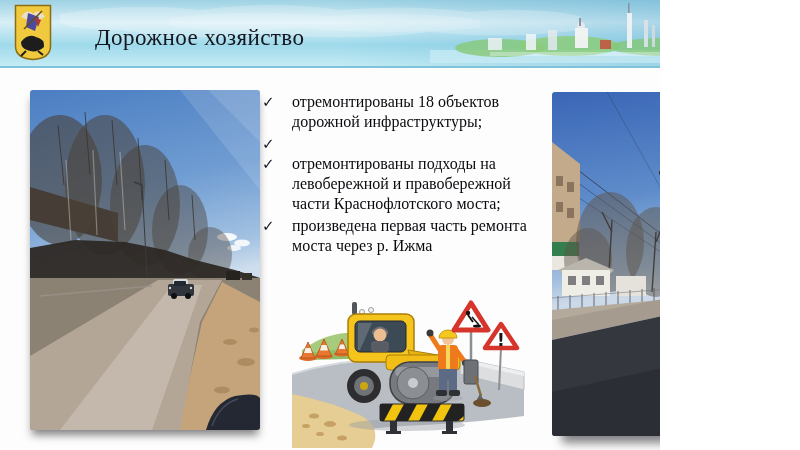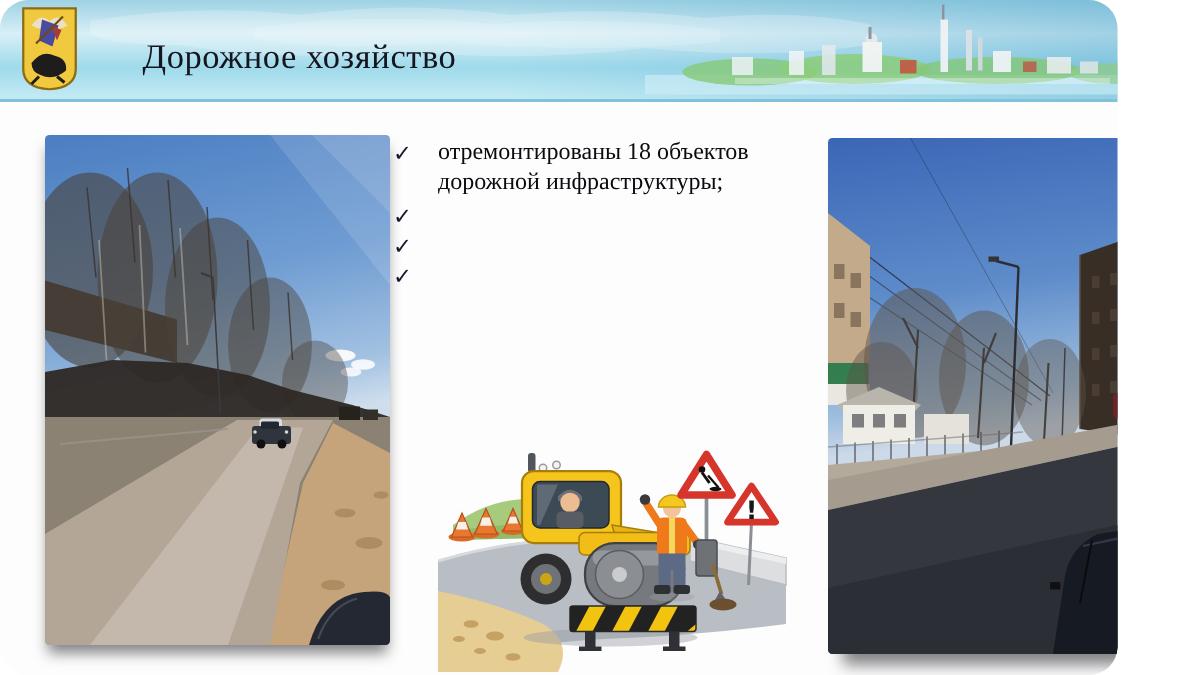--- a/index.html
+++ b/index.html
@@ -1,17 +1,17 @@
 <!DOCTYPE html>
 <html><head>
 <meta charset="utf-8">
 <style>
   html,body{margin:0;padding:0;background:#ffffff;}
-  .slide{position:relative;width:745px;height:450px;overflow:hidden;background:#fdfdfd;
-         font-family:"Liberation Serif",serif;border-radius:19px;}
+  .slide{position:relative;width:660px;height:450px;overflow:hidden;background:#fdfdfd;
+         font-family:"Liberation Serif",serif;}
   
   .header{position:absolute;left:0;top:0;width:800px;height:66px;
     background:
       linear-gradient(90deg, rgba(255,255,255,0) 42%, rgba(55,150,195,0.38) 100%),
       linear-gradient(180deg,#9ed2e4 0%,#d8eff6 34%,#9fdaeb 68%,#c4ebf4 100%);
     border-bottom:2px solid #7ec3d9;}
   .map-watermark{position:absolute;left:50px;top:0;width:540px;height:50px;}
   .skyline{position:absolute;right:0;top:0;width:370px;height:66px;}
   .coat{position:absolute;left:14px;top:4px;width:38px;height:57px;}
   .title{position:absolute;left:95px;top:25px;font-size:23px;color:#15151f;
@@ -150,23 +150,25 @@
   <div class="bullets">
     <div class="bullet">
       <span class="check">✓</span>
       <span class="text">отремонтированы 18 объектов дорожной инфраструктуры;</span>
     </div>
     <div class="bullet">
       <span class="check">✓</span>
     </div>
     <div class="bullet">
       <span class="check">✓</span>
+      <span class="text">отремонтированы подходы на левобережной и правобережной части Краснофлотского моста;</span>
     </div>
     <div class="bullet">
       <span class="check">✓</span>
+      <span class="text">произведена первая часть ремонта моста через р. Ижма</span>
     </div>
   </div>
 
   <div class="cartoon">
     <svg viewBox="0 0 234 150">
       <path d="M10,52 Q40,30 75,36 Q100,38 112,48 L100,60 L10,62 Z" fill="#a6cb7c"></path>
       <path d="M10,56 Q60,48 110,52 L100,60 L10,62 Z" fill="#7fae58" opacity="0.5"></path>
       <path d="M0,76 Q60,58 120,62 Q180,66 232,84 L232,118 Q170,126 110,128 Q50,132 0,142 Z" fill="#b9bdc4"></path>
       <path d="M0,76 Q60,58 120,62 Q180,66 232,84" stroke="#d6d9dd" stroke-width="2" fill="none"></path>
       <path d="M0,96 Q40,104 70,118 Q90,130 80,150 L0,150 Z" fill="#e6cd93"></path>

